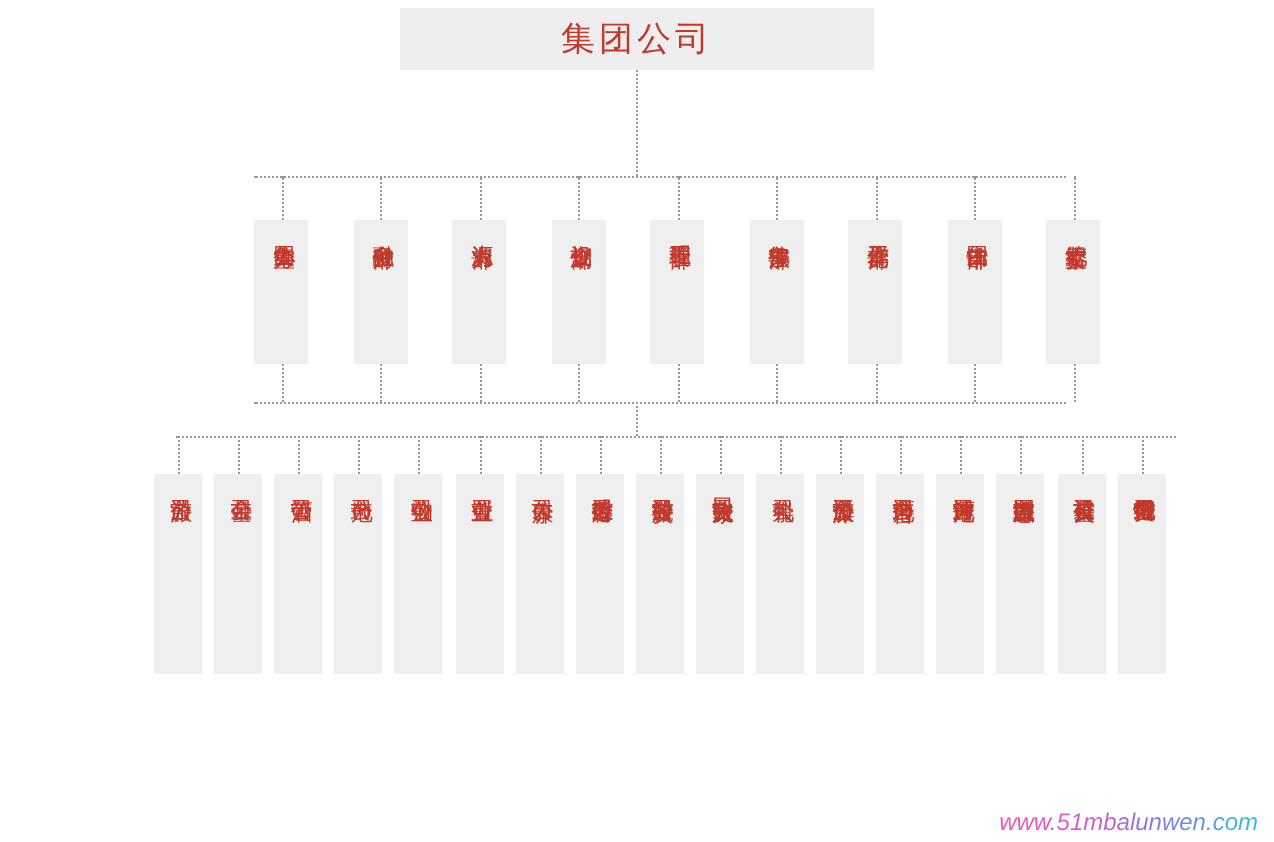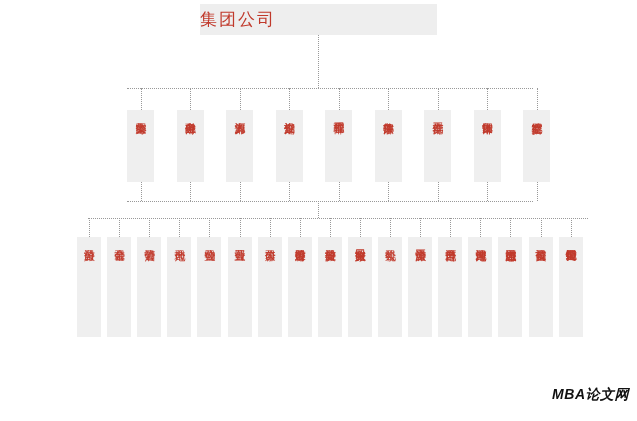--- a/index.html
+++ b/index.html
@@ -29,21 +29,21 @@
   }
 
   
   .box-root {
     left: 200px;
     top: 4px;
     width: 237px;
     height: 31px;
     display: flex;
     align-items: center;
-    justify-content: flex-start;
+    justify-content: center;
     background: #eeeeee;
   }
   .box-root .label {
     font-size: 17px;
     letter-spacing: 2px;
     color: #c0392b;
     font-family: "Liberation Serif", "DejaVu Serif", serif;
   }
 
   
@@ -268,15 +268,15 @@
       </div>
       <div class="box box-vert box-sub" style="left: 528.5px;">
         <span class="label">英基投资公司</span>
       </div>
       <div class="box box-vert box-sub" style="left: 558.6px;">
         <span class="label">恒银期货经纪公司</span>
       </div>
     </div>
 
 
-  <div class="wm wm-title">MBA论文网</div>
+  <div class="wm wm-url">www.51mbalunwen.com</div>
 
 </div>
 
 </body></html>

